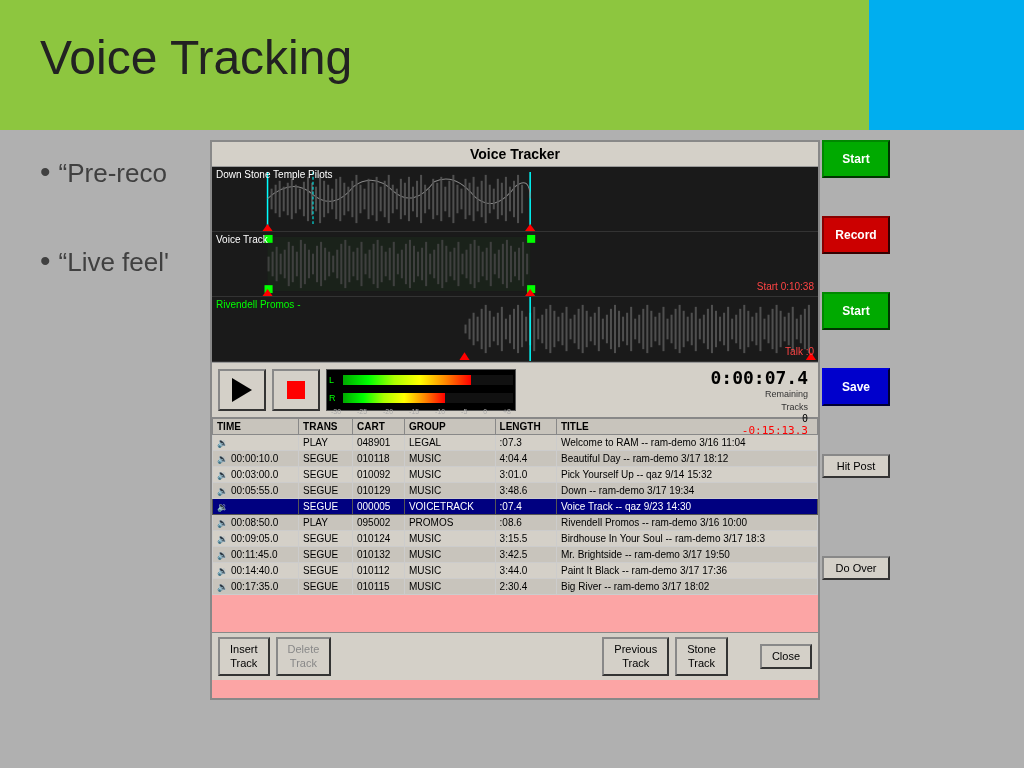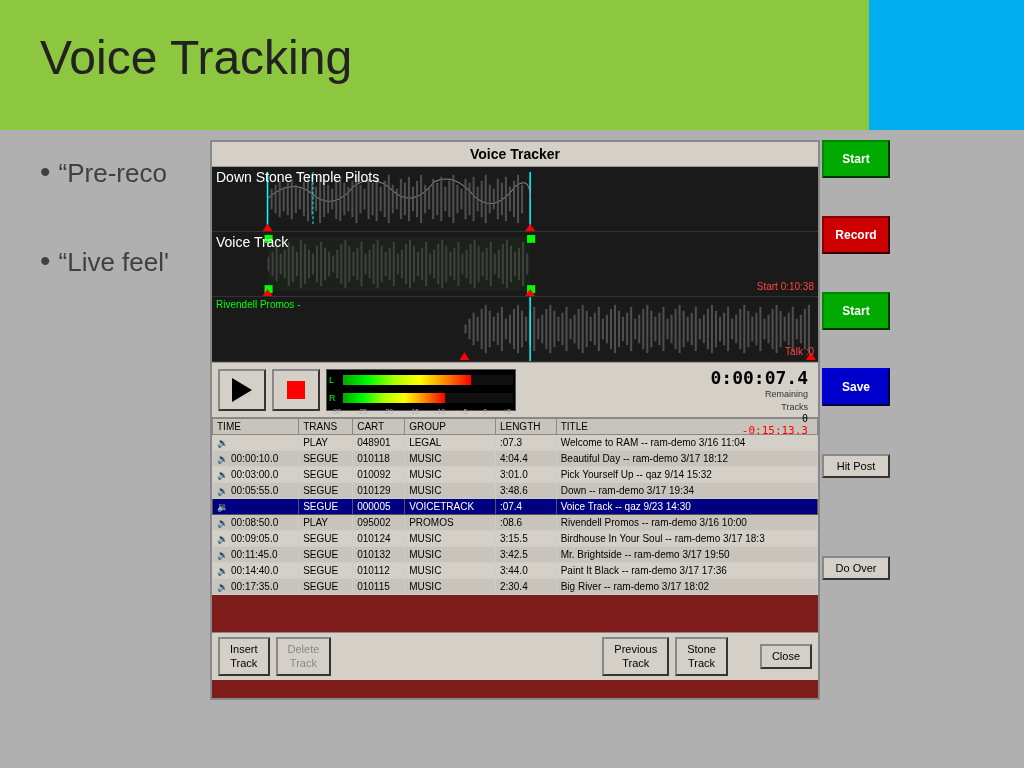--- a/index.html
+++ b/index.html
@@ -63,21 +63,21 @@
       font-size: 30px;
     }
 
     
     .vt-window {
       position: absolute;
       top: 140px;
       left: 210px;
       width: 610px;
       height: 560px;
-      background: #7f1d1d;
+      background: #fca5a5;
       border: 2px solid #888;
       z-index: 3;
     }
 
     .vt-titlebar {
       background: #d4d0c8;
       text-align: center;
       font-size: 14px;
       font-weight: bold;
       padding: 4px 0;
@@ -110,21 +110,21 @@
     }
     .wt-promo {
       top: 130px;
       height: 65px;
     }
 
     .track-label {
       position: absolute;
       left: 4px;
       top: 2px;
-      font-size: 14px;
+      font-size: 10px;
       color: #00ff00;
       z-index: 5;
     }
 
     .track-label.white-lbl {
       color: #fff;
     }
 
     .track-label.green-small {
       color: #00ff00;
@@ -281,21 +281,21 @@
     }
 
     .playlist-table thead tr {
       background: #d4d0c8;
     }
 
     .playlist-table th {
       border: 1px solid #888;
       padding: 2px 4px;
       text-align: left;
-      font-weight: normal;
+      font-weight: bold;
       font-size: 10px;
       background: #c8c4bc;
     }
 
     .playlist-table td {
       border: 1px solid #ccc;
       padding: 2px 4px;
       font-size: 10px;
       white-space: nowrap;
     }

